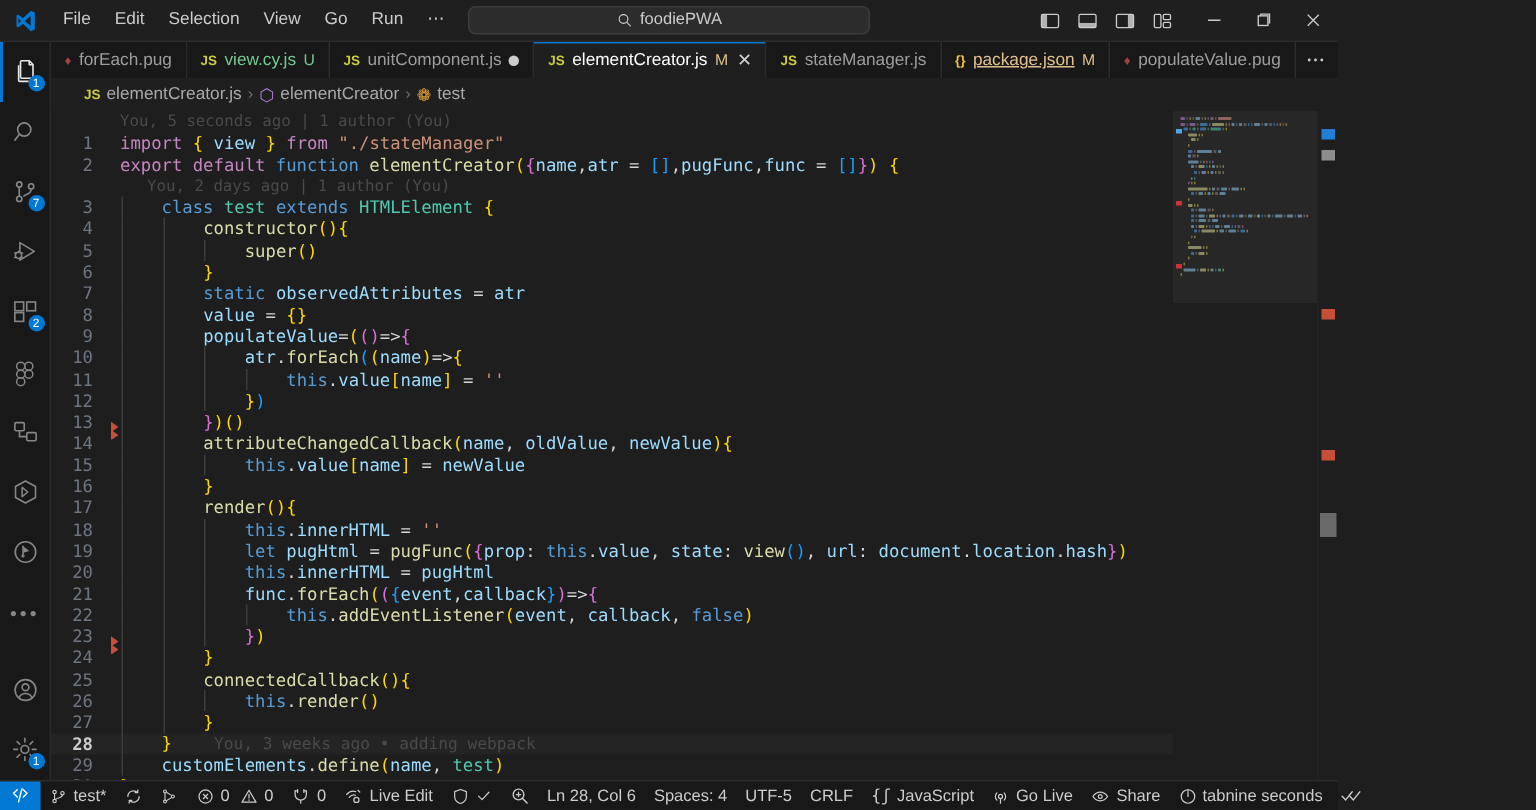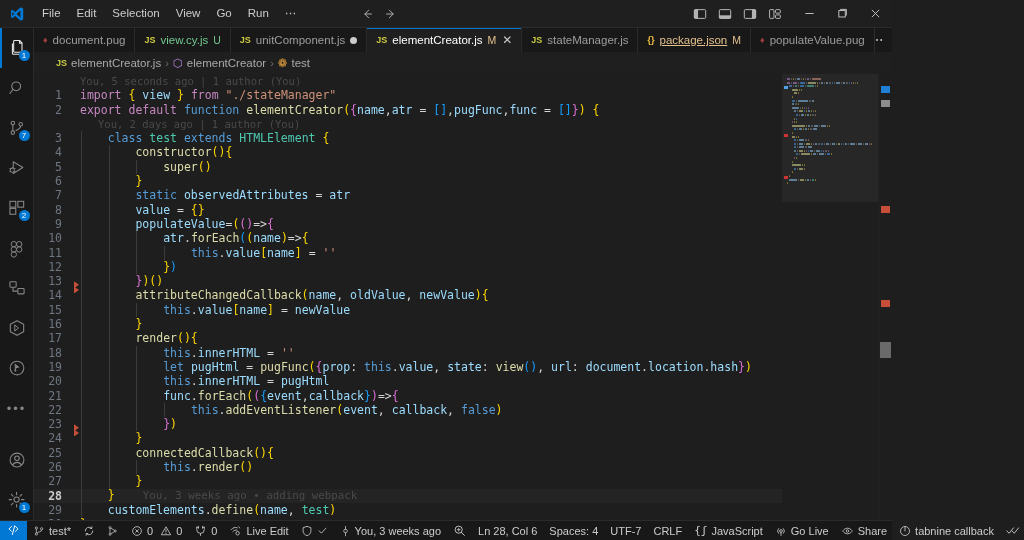--- a/index.html
+++ b/index.html
@@ -191,20 +191,29 @@
             <path d="M10 3.5 5.5 8l4.5 4.5" stroke="#cccccc" stroke-width="1.1" fill="none" stroke-linecap="round" stroke-linejoin="round"></path>
             <path d="M5.6 8H13" stroke="#cccccc" stroke-width="1.1" fill="none" stroke-linecap="round"></path>
           </svg>
       </span>
       <span class="nav-arrow">
         <svg width="14" height="14" viewBox="0 0 16 16">
             <path d="M6 3.5 10.5 8 6 12.5" stroke="#cccccc" stroke-width="1.1" fill="none" stroke-linecap="round" stroke-linejoin="round"></path>
             <path d="M10.4 8H3" stroke="#cccccc" stroke-width="1.1" fill="none" stroke-linecap="round"></path>
           </svg>
       </span>
+    </div>
+    <div class="titlebar-search">
+      <span>
+        <svg width="11" height="11" viewBox="0 0 16 16">
+            <circle cx="6.8" cy="6.8" r="4.2" stroke="#cccccc" stroke-width="1.1" fill="none"></circle>
+            <path d="M10 10l3.4 3.4" stroke="#cccccc" stroke-width="1.1" stroke-linecap="round"></path>
+          </svg>
+      </span>
+      <span class="q">foodiePWA</span>
     </div>
     <div class="win-ctrls">
       <div class="layout-icons">
         <span class="layout-ic">
           <svg width="14" height="14" viewBox="0 0 16 16">
               <rect x="1.5" y="3" width="13" height="10" rx="1.2" stroke="#cccccc" stroke-width="1" fill="none"></rect>
               <rect x="1.5" y="3" width="4.3" height="10" fill="#cccccc" opacity=".85"></rect>
             </svg>
         </span>
         <span class="layout-ic">
@@ -350,21 +359,21 @@
       </div>
     </div>
 
     <div class="editor-area">
 
       <div class="tabsrow">
         <div class="tabs">
 
           <div class="tab">
             <span class="ficon ic-pug">♦</span>
-            <span>document.pug</span>
+            <span>forEach.pug</span>
           </div>
 
           <div class="tab">
             <span class="ficon ic-js">JS</span>
             <span style="color:#73c991">view.cy.js</span>
             <span class="mark mark-U">U</span>
           </div>
 
           <div class="tab">
             <span class="ficon ic-js">JS</span>
@@ -842,41 +851,34 @@
       <svg width="12" height="12" viewBox="0 0 16 16">
           <path d="M8 1.8 13.2 3.6v4.2c0 3.2-2.2 5.6-5.2 6.4-3-0.8-5.2-3.2-5.2-6.4V3.6z" stroke="#cccccc" stroke-width="1.1" fill="none" stroke-linejoin="round"></path>
         </svg>
       <svg width="11" height="11" viewBox="0 0 16 16">
           <path d="M3 8.4 6.4 11.8 13 4.6" stroke="#cccccc" stroke-width="1.2" fill="none" stroke-linecap="round" stroke-linejoin="round"></path>
         </svg>
     </div>
 
     <div class="sb-right">
       <div class="sb-item">
-        <svg width="11" height="12" viewBox="0 0 16 16">
-            <circle cx="8" cy="8" r="2.6" stroke="#cccccc" stroke-width="1.1" fill="none"></circle>
-            <path d="M8 1.4v4M8 10.6V15" stroke="#cccccc" stroke-width="1.1" stroke-linecap="round"></path>
-          </svg>
-        <span>You, 3 weeks ago</span>
-      </div>
-      <div class="sb-item">
         <svg width="13" height="13" viewBox="0 0 16 16">
             <circle cx="7" cy="7" r="4.4" stroke="#cccccc" stroke-width="1.1" fill="none"></circle>
             <path d="M10.3 10.3 14 14" stroke="#cccccc" stroke-width="1.2" stroke-linecap="round"></path>
             <path d="M4.8 7h4.4M7 4.8v4.4" stroke="#cccccc" stroke-width="1"></path>
           </svg>
       </div>
       <div class="sb-item">
         <span>Ln 28, Col 6</span>
       </div>
       <div class="sb-item">
         <span>Spaces: 4</span>
       </div>
       <div class="sb-item">
-        <span>UTF-7</span>
+        <span>UTF-5</span>
       </div>
       <div class="sb-item">
         <span>CRLF</span>
       </div>
       <div class="sb-item">
         <span style="font-family:'DejaVu Sans Mono',monospace;font-size:11px">{ʃ</span>
         <span>JavaScript</span>
       </div>
       <div class="sb-item">
         <svg width="12" height="12" viewBox="0 0 16 16">
@@ -891,21 +893,21 @@
             <path d="M1.5 8S4 4.2 8 4.2 14.5 8 14.5 8 12 11.8 8 11.8 1.5 8 1.5 8z" stroke="#cccccc" stroke-width="1.1" fill="none"></path>
             <circle cx="8" cy="8" r="1.7" stroke="#cccccc" stroke-width="1.1" fill="none"></circle>
           </svg>
         <span>Share</span>
       </div>
       <div class="sb-item">
         <svg width="12" height="12" viewBox="0 0 16 16">
             <circle cx="8" cy="8" r="6" stroke="#cccccc" stroke-width="1.1" fill="none"></circle>
             <path d="M8 2.2V8" stroke="#cccccc" stroke-width="1.1" stroke-linecap="round"></path>
           </svg>
-        <span>tabnine callback</span>
+        <span>tabnine seconds</span>
       </div>
       <div class="sb-item">
         <svg width="14" height="11" viewBox="0 0 18 12">
             <path d="M1 6.4 4 9.6 9.6 2.6" stroke="#cccccc" stroke-width="1.15" fill="none" stroke-linecap="round" stroke-linejoin="round"></path>
             <path d="M7.6 6.4 10.6 9.6 16.2 2.6" stroke="#cccccc" stroke-width="1.15" fill="none" stroke-linecap="round" stroke-linejoin="round"></path>
           </svg>
 
       </div>
 
     </div>

